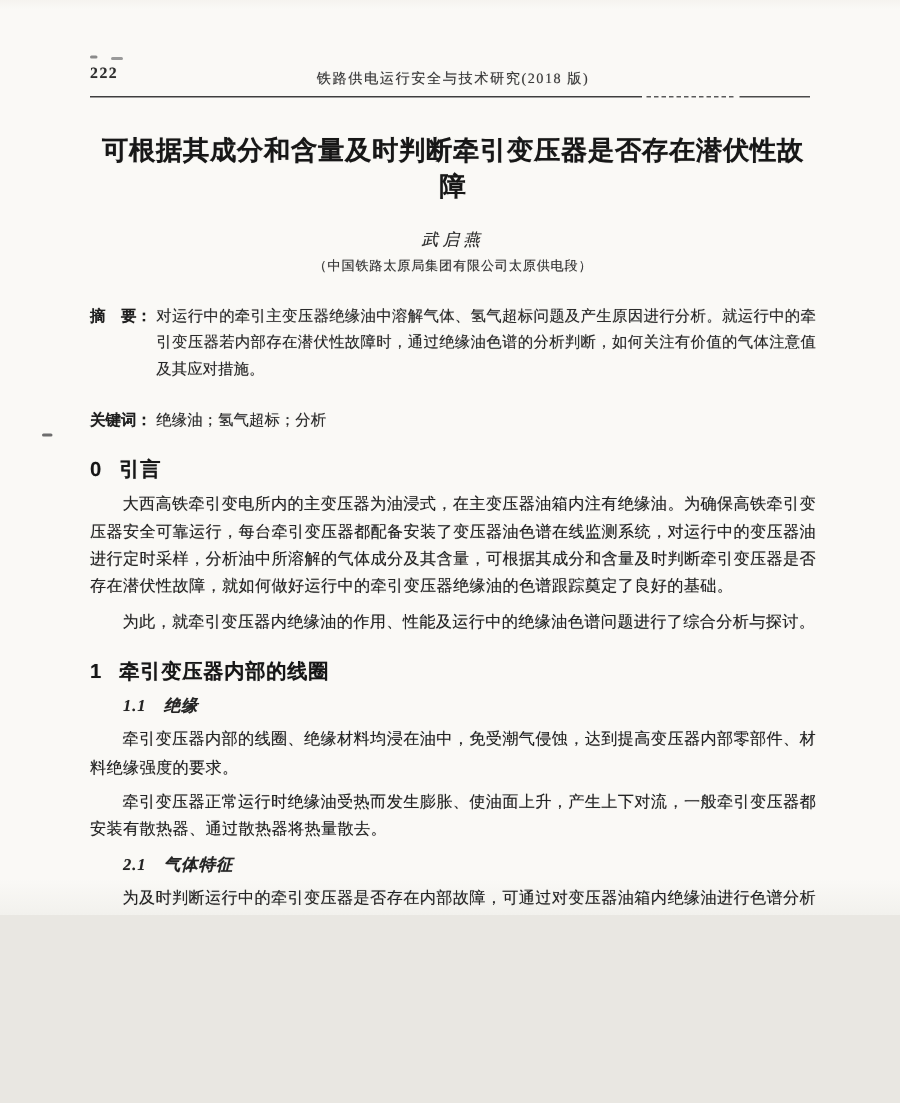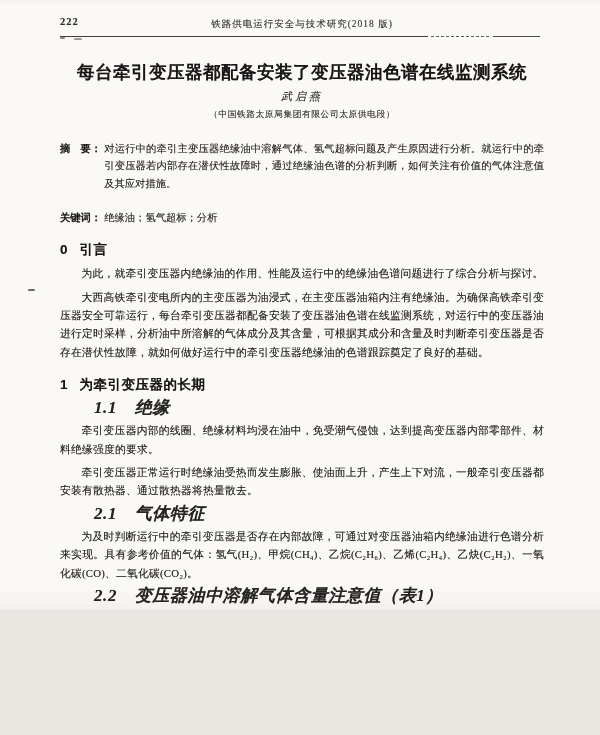--- a/index.html
+++ b/index.html
@@ -14,34 +14,34 @@
     width:600px;height:610px;
     box-sizing:border-box;
     padding:13px 56px 0 60px;
     background:linear-gradient(180deg,#f5f3ef 0,#faf9f6 6px,#faf9f6 96%,#f2f1ed 100%);
     overflow:hidden;
     text-shadow:0 0 0.5px rgba(35,35,35,0.45);
   }
   
   .hdr{position:relative;height:18px;font-size:9.5px;color:#333;}
   .hdr .pnum{position:absolute;left:0;top:3px;font-size:10.5px;letter-spacing:1px;font-weight:bold;color:#2d2d2d;}
-  .hdr .rtitle{display:block;text-align:center;padding-top:5px;letter-spacing:1px;color:#3a3a3a;}
+  .hdr .rtitle{display:block;text-align:center;padding-top:5px;letter-spacing:1px;color:#3a3a3a;margin-top:28px;}
   .rule-row{display:flex;align-items:center;height:4px;margin-top:3px;}
   .rule-row .rs1{width:368px;border-top:1.8px solid #3e3e3e;}
   .rule-row .rs2{width:58px;border-top:1.8px dashed #5a5a5a;margin-left:3px;}
   .rule-row .rs3{flex:1;border-top:1.4px solid #4a4a4a;margin-left:4px;margin-right:4px;}
   
   .title{
     margin:22px 0 0;
     text-align:center;
     font-size:17.5px;font-weight:bold;
     letter-spacing:0.5px;color:#171717;
     font-family:"Liberation Serif","DejaVu Serif",serif;
   }
-  .author{margin-top:5px;text-align:center;font-size:11px;font-style:italic;letter-spacing:3px;color:#2b2b2b;}
+  .author{margin-top:16px;text-align:center;font-size:11px;font-style:italic;letter-spacing:3px;color:#2b2b2b;}
   .affil{margin-top:5px;text-align:center;font-size:8.8px;letter-spacing:0.5px;color:#333;}
   
   .meta-row{display:flex;margin-top:17px;font-size:10.3px;line-height:17.3px;}
   .meta-row.first{margin-top:19px;}
   .blk-label{
     flex:none;font-weight:bold;white-space:nowrap;
     font-family:"Liberation Sans","DejaVu Sans",sans-serif;
     color:#1d1d1d;margin-right:3px;font-size:10.3px;text-align:right;
   }
   .blk-text{flex:1;text-align:justify;color:#2a2a2a;}
@@ -54,21 +54,21 @@
   }
   .sec-h .num{display:inline-block;margin-right:0.85em;}
   .para{
     margin:5px 0 0;
     font-size:10.8px;line-height:18.4px;
     text-align:justify;text-indent:2em;
     color:#242424;letter-spacing:0.2px;
   }
   .sub-h{
     margin:6px 0 0;
-    font-size:17px;line-height:16px;
+    font-size:11px;line-height:16px;
     text-indent:2em;font-style:italic;font-weight:600;
     color:#242424;letter-spacing:0.6px;
   }
   
   .art{position:absolute;background:#6d6d6d;border-radius:1px;}
   .art.a1{left:28px;top:289px;width:7px;height:2px;}
   .art.a2{left:60px;top:37px;width:5px;height:2px;background:#8a8a8a;}
   .art.a3{left:74px;top:38px;width:8px;height:1.6px;background:#9a9a9a;}
 </style>
 </head>
@@ -79,39 +79,39 @@
   <div class="hdr">
     <span class="pnum">222</span>
     <span class="rtitle">铁路供电运行安全与技术研究(2018 版)</span>
   </div>
   <div class="rule-row">
     <div class="rs1"></div>
     <div class="rs2"></div>
     <div class="rs3"></div>
   </div>
 
-  <h1 class="title">每台牵引变压器都配备安装了变压器油色谱在线监测系统</h1>
+  <h1 class="title">可根据其成分和含量及时判断牵引变压器是否存在潜伏性故障</h1>
   <div class="author">武启燕</div>
   <div class="affil">（中国铁路太原局集团有限公司太原供电段）</div>
 
   <div class="meta-row first">
     <span class="blk-label">摘　要：</span>
     <span class="blk-text">对运行中的牵引主变压器绝缘油中溶解气体、氢气超标问题及产生原因进行分析。就运行中的牵引变压器若内部存在潜伏性故障时，通过绝缘油色谱的分析判断，如何关注有价值的气体注意值及其应对措施。</span>
   </div>
 
   <div class="meta-row">
     <span class="blk-label">关键词：</span>
     <span class="blk-text">绝缘油；氢气超标；分析</span>
   </div>
 
   <h2 class="sec-h"><span class="num">0</span><span>引言</span></h2>
+  <p class="para">大西高铁牵引变电所内的主变压器为油浸式，在主变压器油箱内注有绝缘油。为确保高铁牵引变压器安全可靠运行，每台牵引变压器都配备安装了变压器油色谱在线监测系统，对运行中的变压器油进行定时采样，分析油中所溶解的气体成分及其含量，可根据其成分和含量及时判断牵引变压器是否存在潜伏性故障，就如何做好运行中的牵引变压器绝缘油的色谱跟踪奠定了良好的基础。</p>
   <p class="para">为此，就牵引变压器内绝缘油的作用、性能及运行中的绝缘油色谱问题进行了综合分析与探讨。</p>
-  <p class="para">大西高铁牵引变电所内的主变压器为油浸式，在主变压器油箱内注有绝缘油。为确保高铁牵引变压器安全可靠运行，每台牵引变压器都配备安装了变压器油色谱在线监测系统，对运行中的变压器油进行定时采样，分析油中所溶解的气体成分及其含量，可根据其成分和含量及时判断牵引变压器是否存在潜伏性故障，就如何做好运行中的牵引变压器绝缘油的色谱跟踪奠定了良好的基础。</p>
 
-  <h2 class="sec-h"><span class="num">1</span><span>为牵引变压器的长期</span></h2>
+  <h2 class="sec-h"><span class="num">1</span><span>牵引变压器内部的线圈</span></h2>
   <div class="sub-h">1.1　绝缘</div>
   <p class="para">牵引变压器内部的线圈、绝缘材料均浸在油中，免受潮气侵蚀，达到提高变压器内部零部件、材料绝缘强度的要求。</p>
   <p class="para">牵引变压器正常运行时绝缘油受热而发生膨胀、使油面上升，产生上下对流，一般牵引变压器都安装有散热器、通过散热器将热量散去。</p>
 
   <div class="sub-h">2.1　气体特征</div>
   <p class="para">为及时判断运行中的牵引变压器是否存在内部故障，可通过对变压器油箱内绝缘油进行色谱分析来实现。具有参考价值的气体：氢气(H₂)、甲烷(CH₄)、乙烷(C₂H₆)、乙烯(C₂H₄)、乙炔(C₂H₂)、一氧化碳(CO)、二氧化碳(CO₂)。</p>
   <div class="sub-h">2.2　变压器油中溶解气体含量注意值（表1）</div>
 
   <div class="art a1"></div>
   <div class="art a2"></div>

